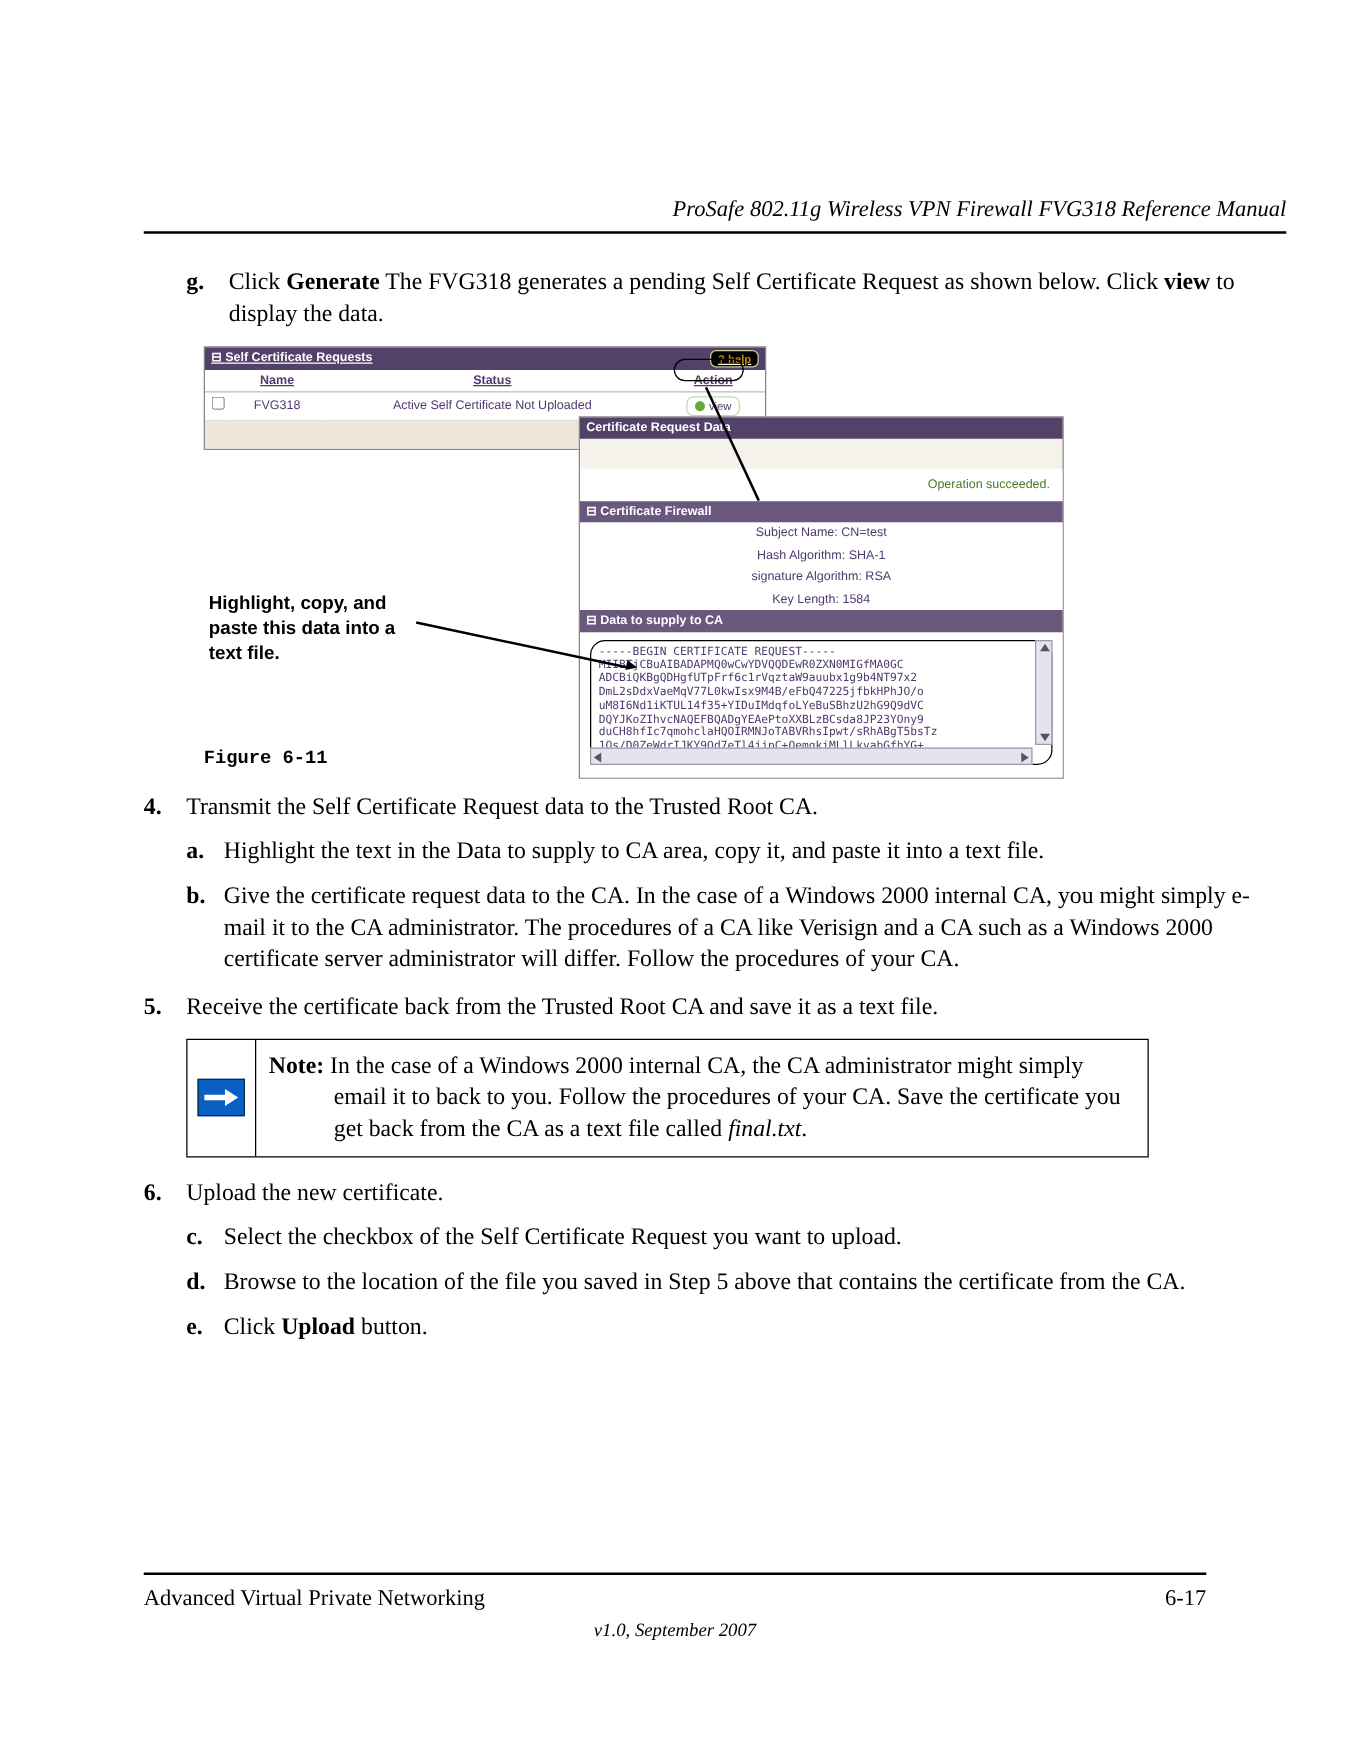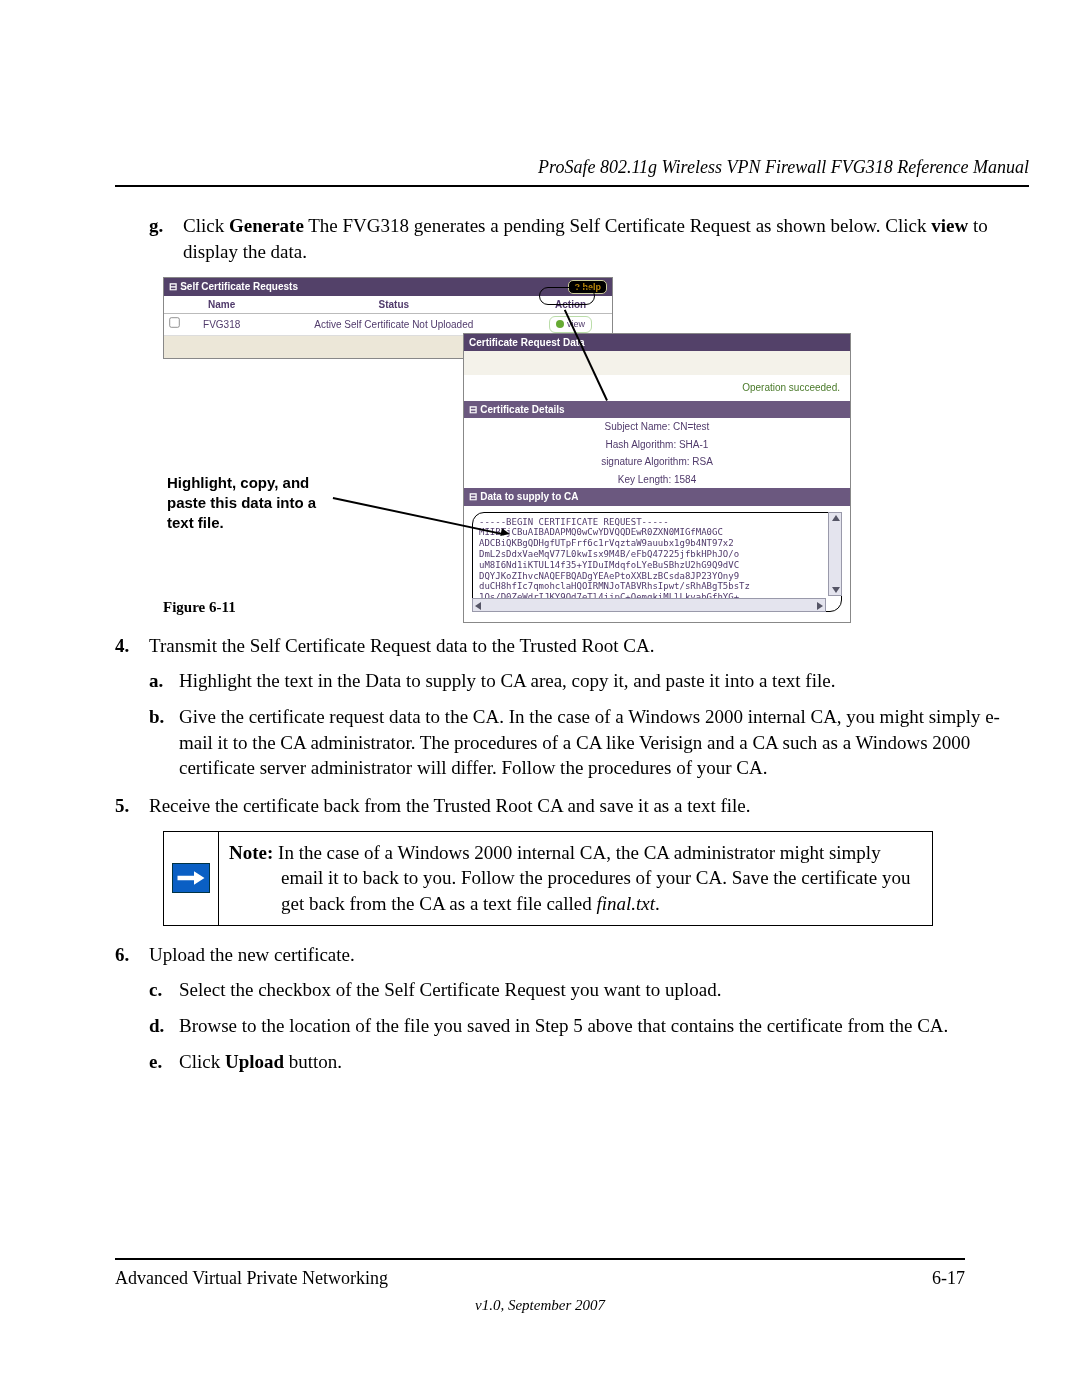--- a/index.html
+++ b/index.html
@@ -29,34 +29,34 @@
   }
   .ol-item { display: flex; margin-bottom: 4px; }
   .ol-num { width: 34px; flex: none; font-weight: bold; }
   .ol-num-g { width: 34px; flex: none; }
   .ol-body { flex: 1; }
   .sub-ol-item { display: flex; margin-top: 10px; }
   .sub-ol-num { width: 30px; flex: none; font-weight: bold; }
   .sub-ol-body { flex: 1; }
   .indent-left { margin-left: 34px; }
   .figure-row { margin: 12px 0 8px 48px; }
-  .figure-caption { font-family: Liberation Serif, serif; font-weight: bold; font-size: 15px; margin: 10px 0 16px 48px; }
+  .figure-caption { font-family: Liberation Mono, monospace; font-weight: bold; font-size: 15px; margin: 10px 0 16px 48px; }
   .callout-label { font-family: Arial, Helvetica, sans-serif; font-weight: bold; font-size: 15px; line-height: 1.35; position: absolute; }
 
   
   .fig-wrap { position: relative; height: 310px; width: 760px; }
   .panel1 {
     position: absolute; top: 0; left: 0; width: 450px;
     border: 1px solid #888; background: #f4f2ea;
     font-family: Arial, Helvetica, sans-serif; font-size: 10px; color: #333;
   }
-  .panel1 .hdr { background: #534169; color: #fff; font-weight: bold; padding: 2px 5px; display:flex; justify-content:space-between; align-items:center; }
+  .panel1 .hdr { background: #534169; color: #fff; font-weight: bold; padding: 2px 5px; display:flex; justify-content:space-between; align-items:center;text-decoration:underline; }
   .help-btn { background:#000000; color:#b8860b; border:1px solid #cc9; border-radius:5px; padding:0 5px; font-size:9px; font-weight:bold; }
   .panel1 table { width:100%; border-collapse:collapse; background:#fff; }
-  .panel1 th { color:#503a6b; font-weight:bold; padding:2px 4px; text-align:center; border-bottom:1px solid #bbb; font-size:10px;}
+  .panel1 th { color:#503a6b; font-weight:bold; padding:2px 4px; text-align:center; border-bottom:1px solid #bbb; font-size:10px;text-decoration:underline;}
   .panel1 td { padding:2px 4px; text-align:center; border-bottom:1px solid #ddd; font-size:10px; color:#503a6b;}
   .btnrow { text-align:right; padding:3px 6px; background:#ece7d8;}
   .pillbtn { display:inline-flex; align-items:center; gap:3px; background:#fff; border:1px solid #bda; border-radius:6px; padding:1px 6px; font-size:9px; color:#503a6b;}
   .pillbtn .dot { width:8px;height:8px;border-radius:50%;display:inline-block;}
   .dot-green{background:#6a3;} .dot-red{background:#c33;}
 
   .panel2 {
     position: absolute; top: 56px; left: 300px; width: 388px;
     border: 1px solid #888; background: #f4f2ea;
     font-family: Arial, Helvetica, sans-serif; font-size: 10px; color: #333;
@@ -78,21 +78,21 @@
   .hsb { position:absolute; left:8px; right:24px; bottom:10px; height:14px; background:#e4e4ee; border:1px solid #99a;}
   .hsb:before{content:"";position:absolute;left:2px;top:3px;border-top:4px solid transparent;border-bottom:4px solid transparent;border-right:6px solid #556;}
   .hsb:after{content:"";position:absolute;right:2px;top:3px;border-top:4px solid transparent;border-bottom:4px solid transparent;border-left:6px solid #556;}
 
   .arrow-line { position:absolute; background:#000; height:1.5px; transform-origin:left center;}
   .arrow-cap { position:absolute; width:0;height:0;border-top:4px solid transparent;border-bottom:4px solid transparent;border-left:9px solid #000;}
 
   .note-box {
     border: 1.5px solid #000;
     display: flex;
-    margin: 12px 0 16px 48px;
+    margin: 12px 0 16px 34px;
     max-width: 770px;
   }
   .note-icon-cell {
     width: 55px;
     border-right: 1.5px solid #000;
     display:flex; align-items:center; justify-content:center;
     padding: 6px 0;
   }
   .note-icon { width:38px;height:30px;background:#0a5fc4;border:1px solid #034; display:flex; align-items:center; justify-content:center;}
   .note-icon svg{width:30px;height:20px;fill:#fff;}
@@ -157,21 +157,21 @@
           <span class="pillbtn">
               <span class="dot dot-red"></span>
               <span>delete</span>
             </span>
         </div>
       </div>
 
       <div class="panel2">
         <div class="barhdr">Certificate Request Data</div>
         <div class="msg">Operation succeeded.</div>
-        <div class="subbar">⊟ <span>Certificate Details</span></div>
+        <div class="subbar">⊟ <span>Certificate Firewall</span></div>
         <div class="kv">Subject Name:  CN=test</div>
         <div class="kv">Hash Algorithm:  SHA-1</div>
         <div class="kv">signature Algorithm:  RSA</div>
         <div class="kv">Key Length:  1584</div>
         <div class="subbar">⊟ <span>Data to supply to CA</span></div>
         <div class="databox-wrap">
           <div class="databox">
             <div>-----BEGIN CERTIFICATE REQUEST-----</div>
             <div>MIIBTjCBuAIBADAPMQ0wCwYDVQQDEwR0ZXN0MIGfMA0GC</div>
             <div>ADCBiQKBgQDHgfUTpFrf6c1rVqztaW9auubx1g9b4NT97x2</div>

